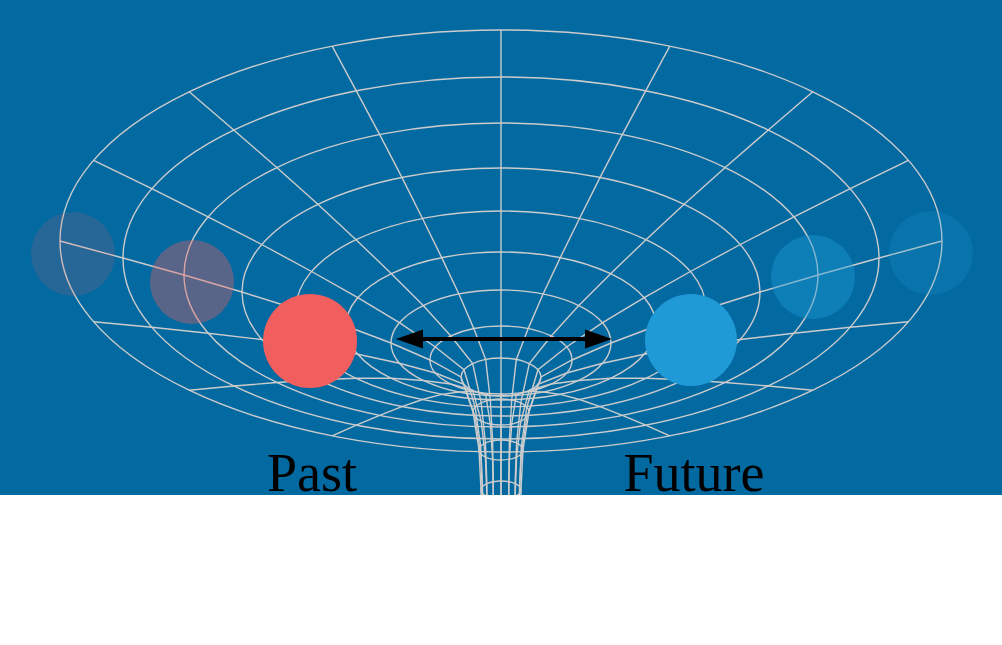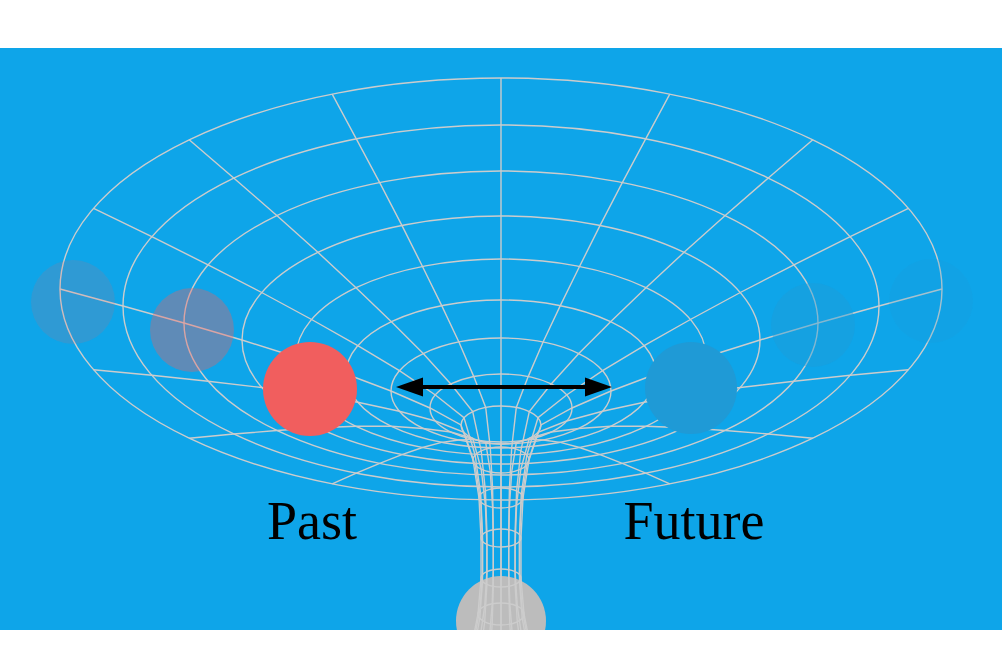--- a/index.html
+++ b/index.html
@@ -4,24 +4,23 @@
 <style>
   html, body {
     margin: 0;
     padding: 0;
     background: #ffffff;
     font-family: "Liberation Serif", "DejaVu Serif", serif;
   }
   .stage {
     position: relative;
     width: 1002px;
-    height: 582px;
-    background: #0ea5e9;
+    height: 495px;
+    background: #0369a1;
     overflow: hidden;
-    margin-top: 48px;
   }
   svg { display: block; }
   text.diagram-label {
     font-family: "Liberation Serif", "DejaVu Serif", serif;
   }
 </style>
 </head>
 <body>
 
 <div class="stage">

